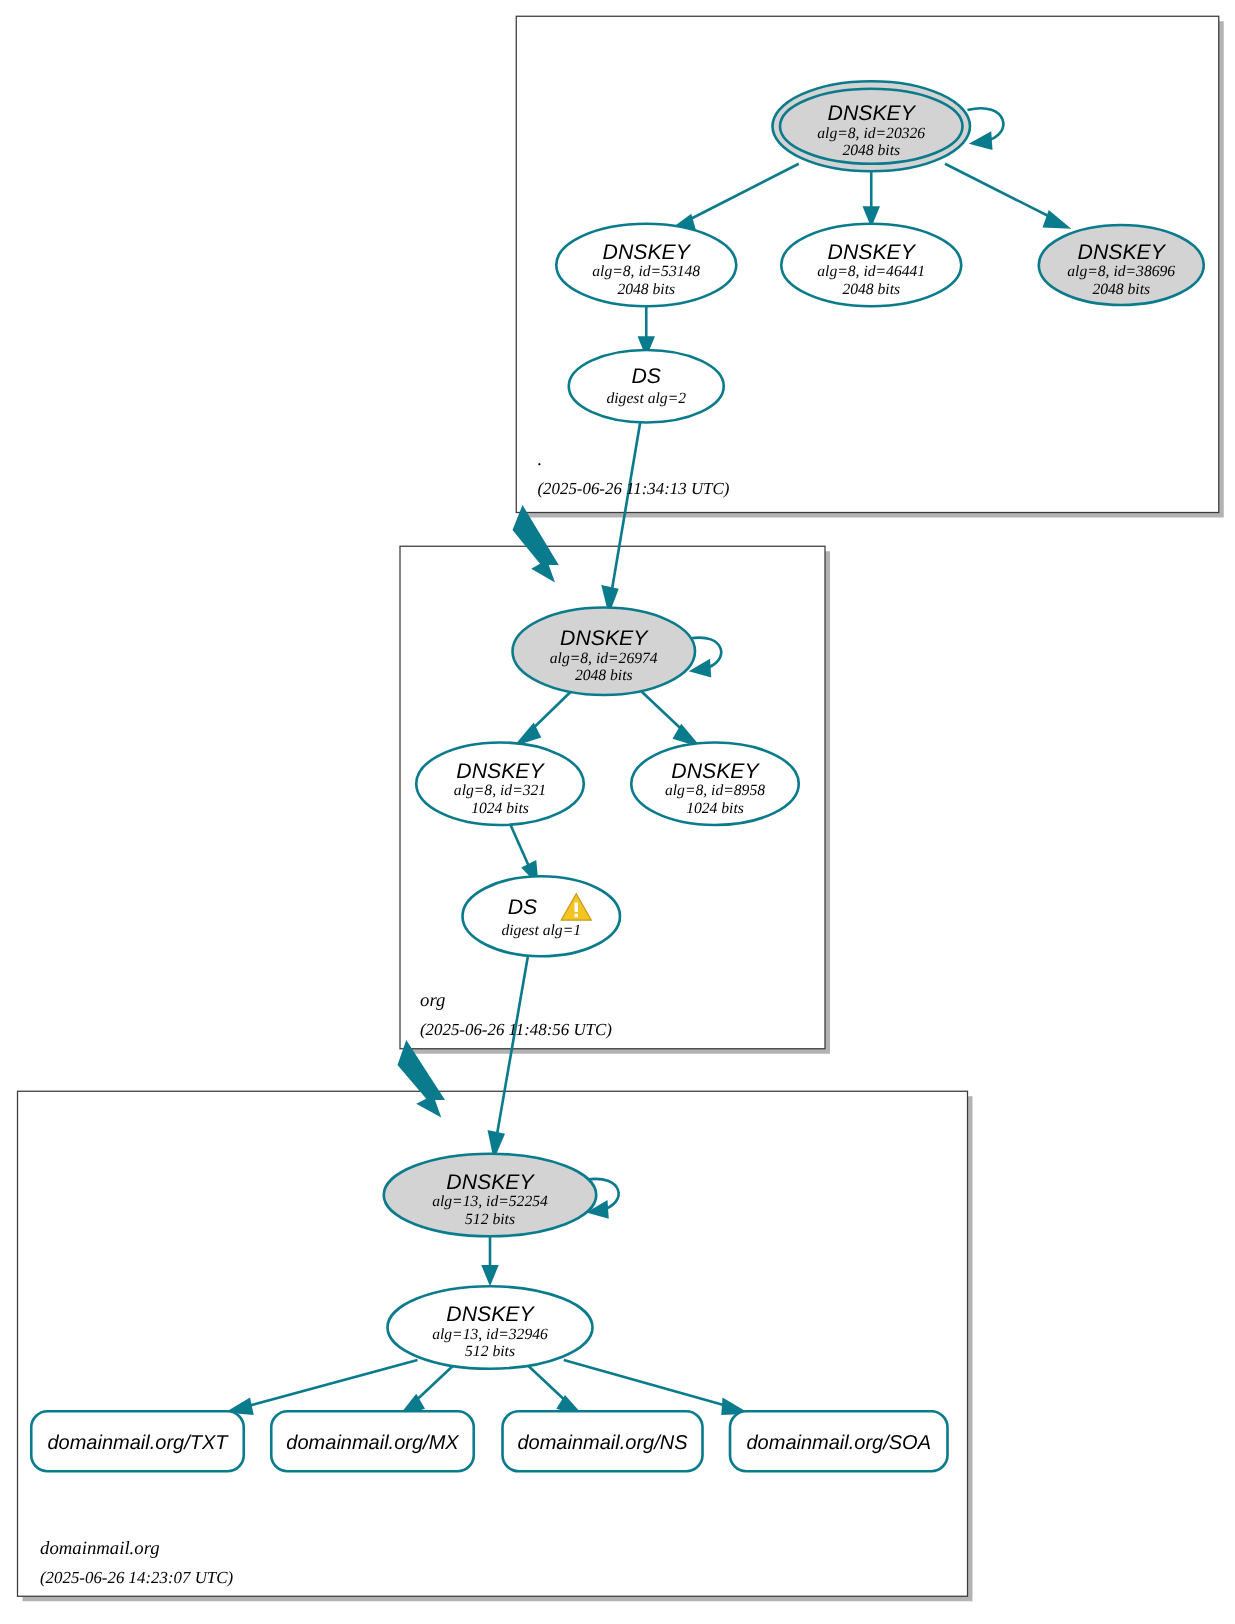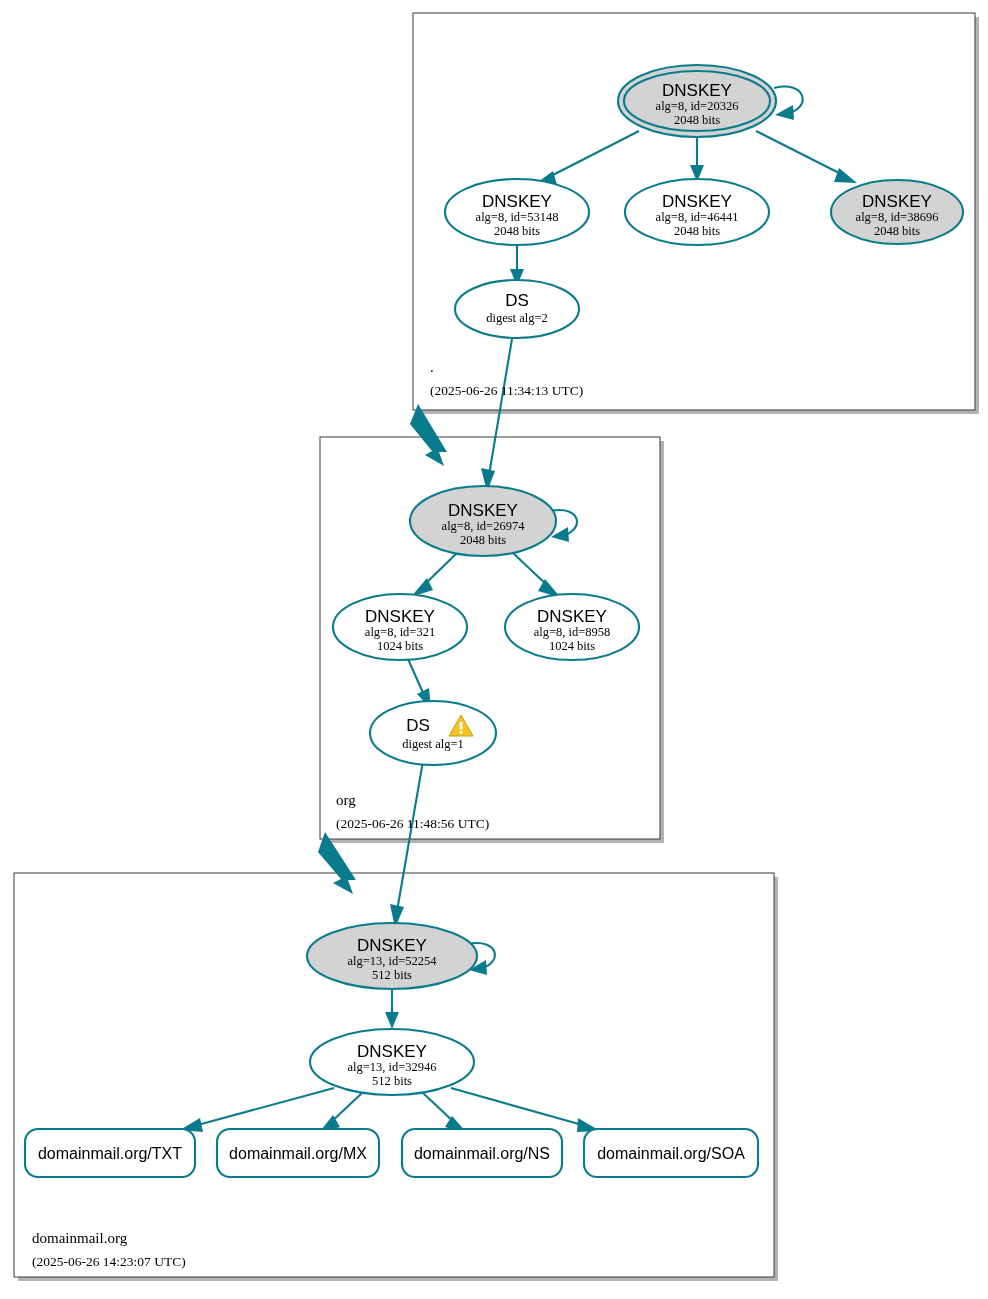--- a/index.html
+++ b/index.html
@@ -7,20 +7,21 @@
     padding: 0;
     background: #ffffff;
   }
   #canvas {
     position: relative;
     width: 988px;
     height: 1299px;
     background: #ffffff;
     font-family: "Liberation Serif", serif;
     overflow: hidden;
+    font-style: italic;
   }
   #graph-svg {
     position: absolute;
     left: 0;
     top: 0;
     width: 988px;
     height: 1299px;
   }
   .zone-box {
     fill: #ffffff;

